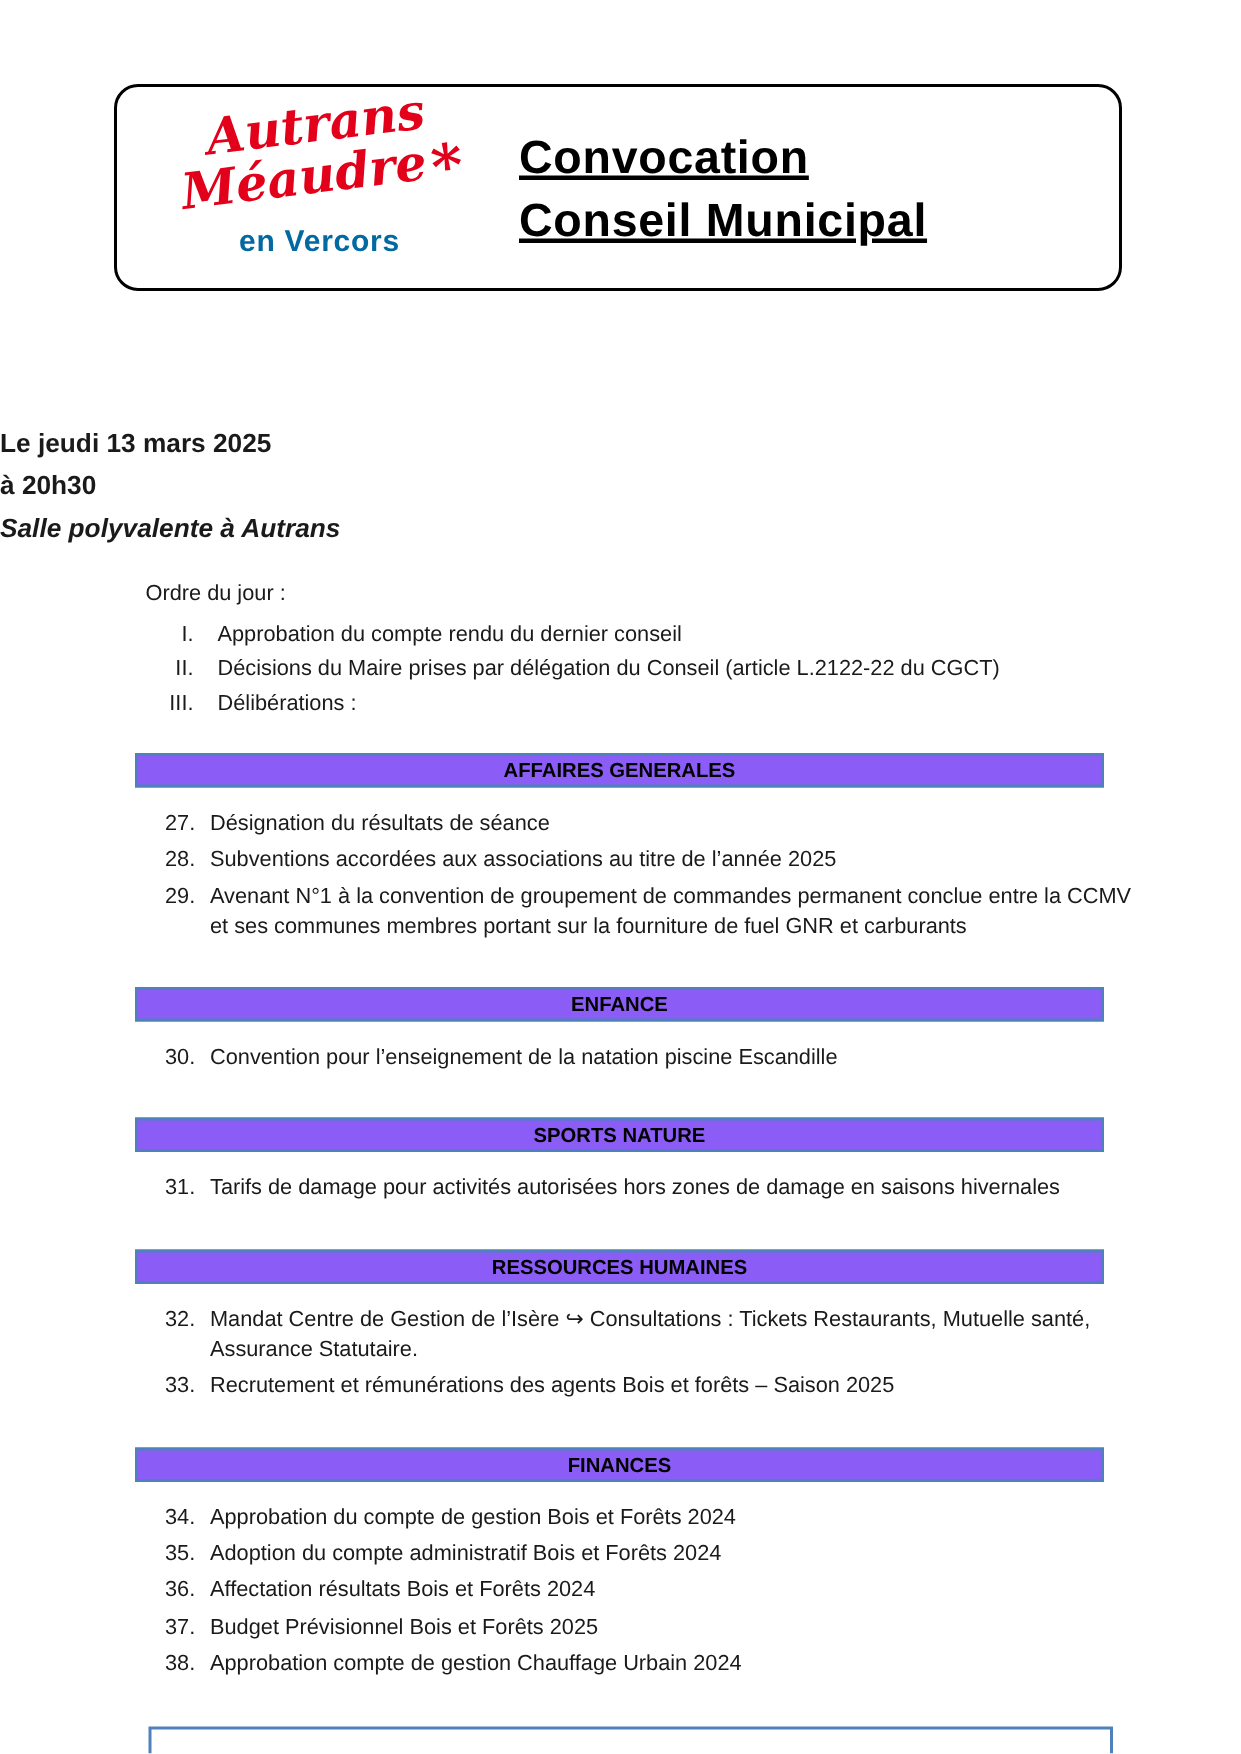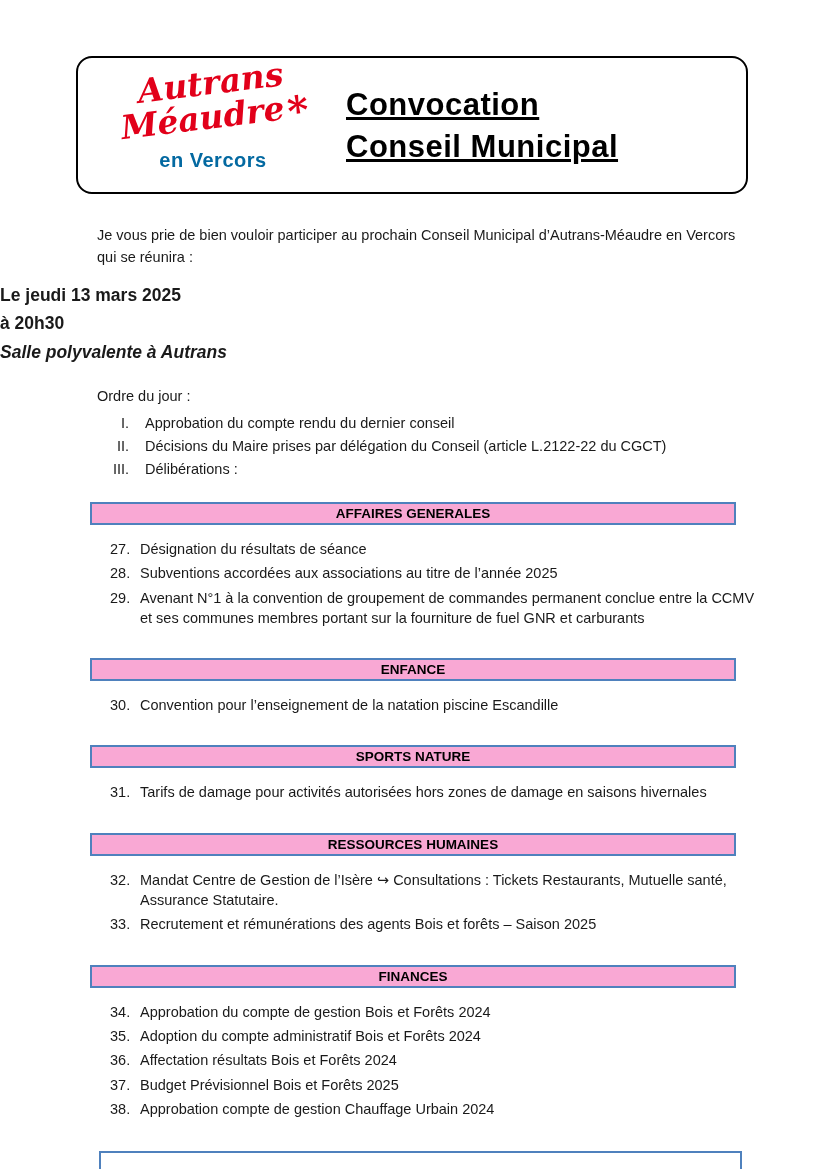--- a/index.html
+++ b/index.html
@@ -51,21 +51,21 @@
   }
 
   #agenda-list { position:absolute; left:97px; top:415px; width:645px; font-size:14.5px; }
   .agenda-item { display:flex; margin-bottom:7px; }
   .agenda-item .num { width:32px; text-align:right; margin-right:16px; flex:none; }
   .agenda-item .txt { flex:1; }
 
   #sections { position:absolute; left:0; top:502px; width:100%; }
   .section-header {
     margin-left:90px; width:646px;
-    border:2px solid #4f81bd; background:#f9a8d4;
+    border:2px solid #4f81bd; background:#8b5cf6;
     text-align:center; font-weight:bold; font-size:13.5px;
     padding:2px 0; color:#000;
   }
   .section-items {
     margin:14px 70px 30px 110px;
     font-size:14.5px; line-height:1.4;
   }
   .section-item { display:flex; margin-bottom:4px; }
   .section-item .num { width:30px; flex:none; }
   .section-item .txt { flex:1; }
@@ -88,21 +88,20 @@
         <span class="line"><span>Méaudre</span><span class="logo-asterisk">*</span></span>
       </div>
       <div class="logo-sub">en Vercors</div>
     </div>
     <div class="doc-title">
       <div>Convocation</div>
       <div>Conseil Municipal</div>
     </div>
   </div>
 
-  <p class="intro">Je vous prie de bien vouloir participer au prochain Conseil Municipal d’Autrans-Méaudre en Vercors qui se réunira :</p>
 
   <div class="meeting">
     <div class="date">Le jeudi 13 mars 2025</div>
     <div class="time">à 20h30</div>
     <div class="place">Salle polyvalente à Autrans</div>
   </div>
 
   <div class="agenda-label">Ordre du jour :</div>
 
   <div id="agenda-list">

